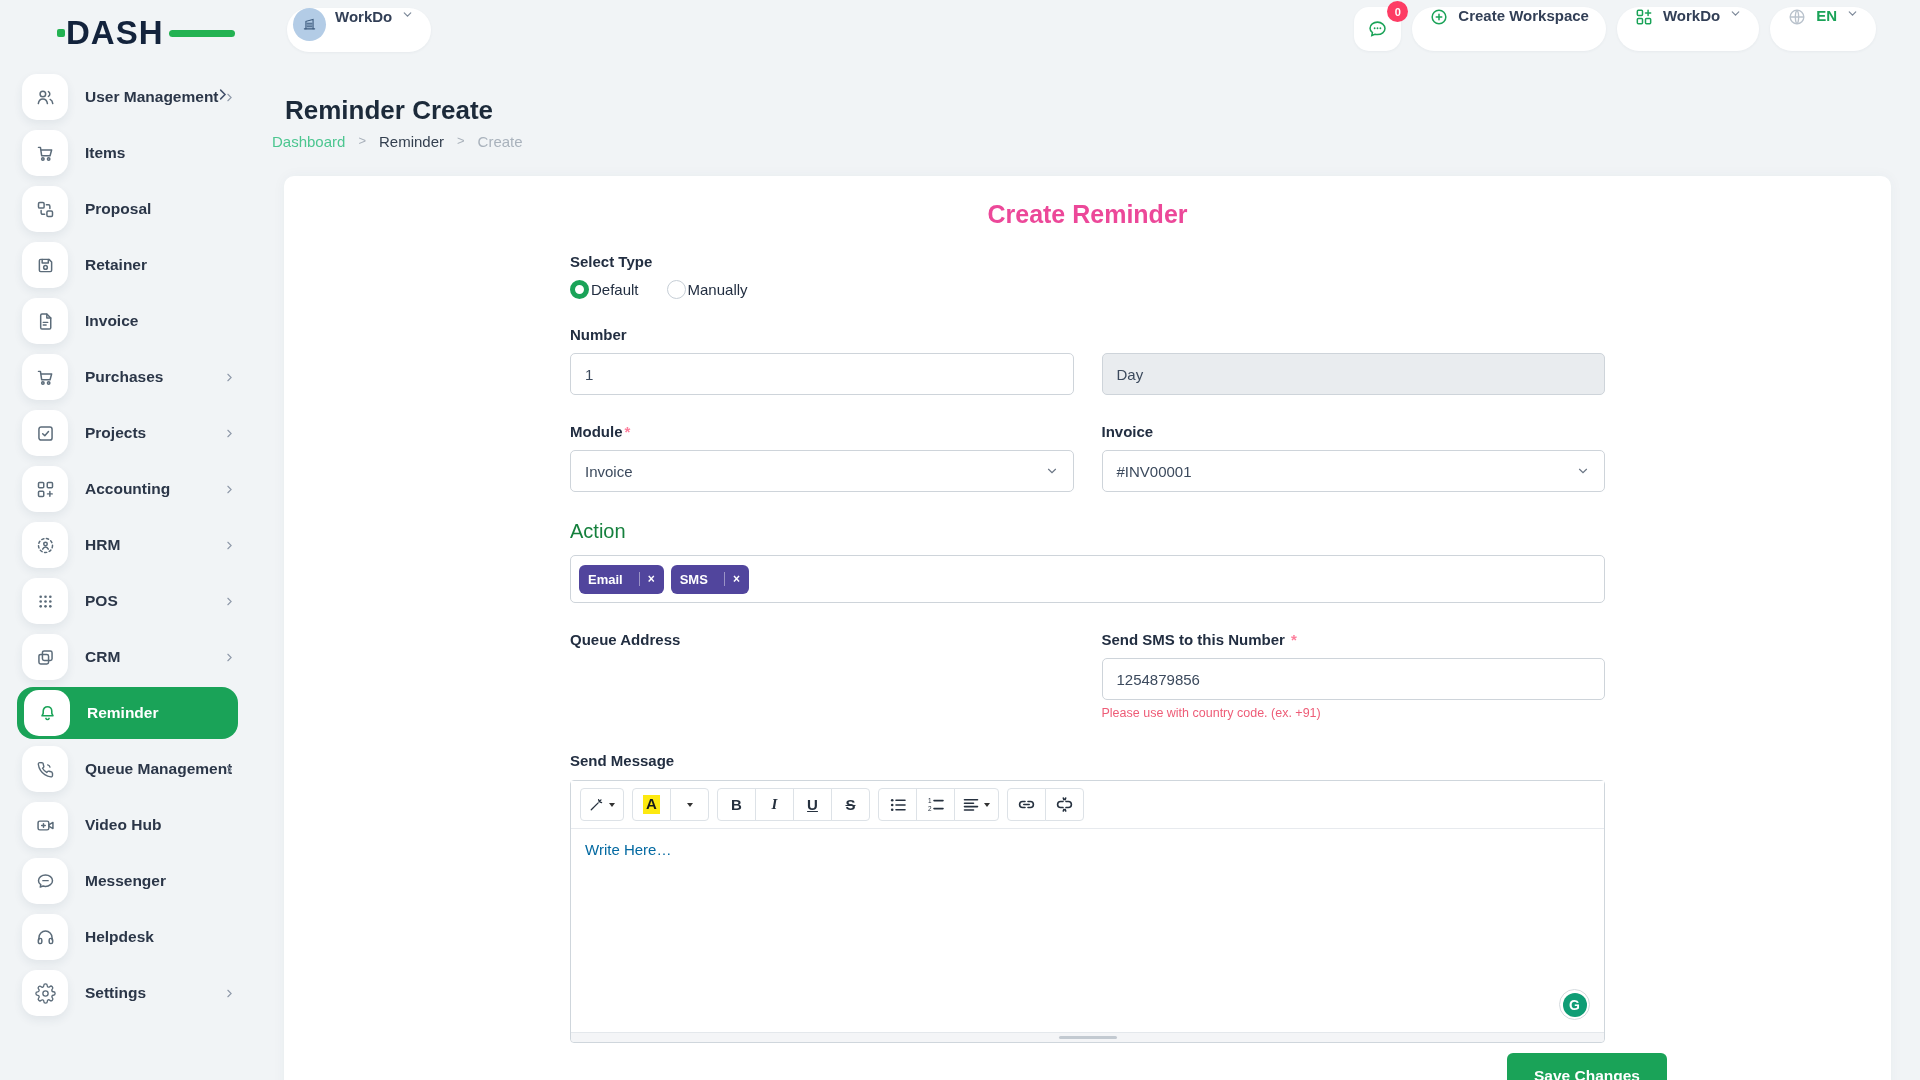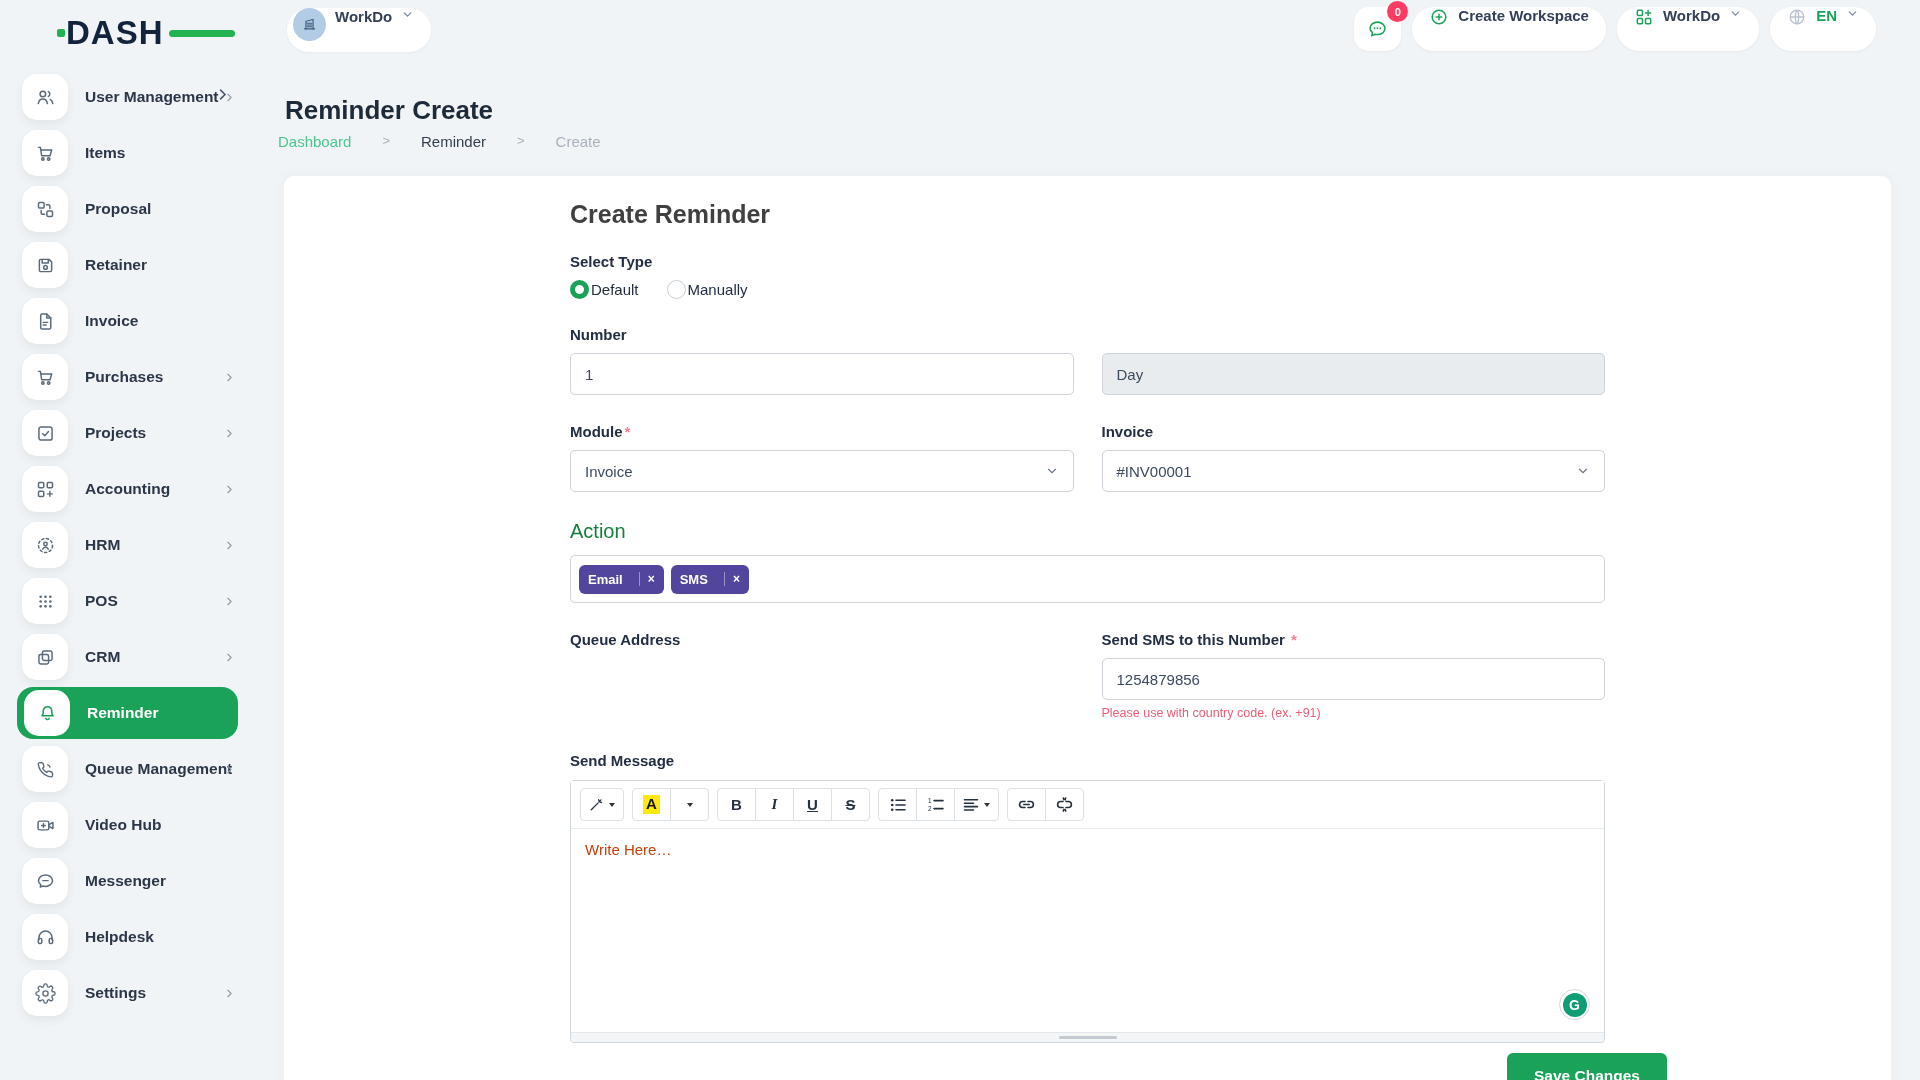--- a/index.html
+++ b/index.html
@@ -43,31 +43,31 @@
             display:grid;place-items:center;color:var(--icon);flex:0 0 auto}
   .side-label{margin-left:17px;font-size:15.5px;font-weight:600;color:#2b3648;white-space:nowrap}
   .side-chevron{position:absolute;right:32px;color:#8e99a9;display:flex}
   .side-item.active{background:var(--green);border-radius:16px;width:221px;height:52px;margin:2px 0 2px 17px;padding-left:7px}
   .side-item.active .side-label{color:#fff}
   .side-item.active .icon-box{box-shadow:none;color:var(--green)}
 
   
   .collapse-arrow{position:absolute;left:215px;top:87px;color:#42506b;display:flex;cursor:pointer}
   .page-title{position:absolute;left:285px;top:95px;font-size:26px;font-weight:700;color:var(--dark)}
-  .breadcrumb{position:absolute;left:278px;top:133px;display:flex;gap:31px;font-size:15px}
+  .breadcrumb{position:absolute;left:272px;top:133px;display:flex;gap:13px;font-size:15px}
   .bc-link{color:var(--green-link);cursor:pointer}
   .bc-sep{color:#a8b0ba;font-size:13px}
   .bc-mid{color:#333f4f}
   .bc-cur{color:#a9b2bc}
 
   
   .card{position:absolute;left:284px;top:176px;width:1607px;height:924px;background:#fff;border-radius:10px;
         box-shadow:0 0 14px rgba(40,60,90,.045)}
   .card-inner{width:1035px;margin:0 auto;padding-top:24px}
-  .form-title{text-align:left;font-size:25px;font-weight:700;color:#404040;margin:0 0 24px}
+  .form-title{text-align:center;font-size:25px;font-weight:700;color:#ec4899;margin:0 0 24px}
   .form-label{display:block;font-size:15px;font-weight:600;color:var(--label);margin-bottom:10px}
   .req{color:#fd7e9b;margin-left:2px}
   .radio-row{display:flex;gap:28px;margin-bottom:27px}
   .radio{display:flex;align-items:center;gap:2px;font-size:15px;color:var(--label);cursor:pointer}
   .rdot{width:19px;height:19px;border-radius:50%;background:#fff;border:1.5px solid #c6ced6;flex:0 0 auto}
   .rdot.checked{border:5.5px solid var(--green)}
   .grid-2{display:grid;grid-template-columns:1fr 1fr;column-gap:28px}
   .input{width:100%;height:42px;border:1px solid var(--border);border-radius:5px;padding:0 14px;font-size:15px;
          color:#3c4a5d;background:#fff;font-family:inherit;outline:none}
   .input:disabled{background:#e9ecef;color:#3c4a5d}
@@ -92,21 +92,21 @@
           justify-content:center;gap:5px;color:#26313f;font-size:15px;margin-left:-1px;cursor:pointer;padding:0 8px}
   .tb-group .tb-btn:first-child{border-top-left-radius:4px;border-bottom-left-radius:4px;margin-left:0}
   .tb-group .tb-btn:last-child{border-top-right-radius:4px;border-bottom-right-radius:4px}
   .caret{width:0;height:0;border-left:3.5px solid transparent;border-right:3.5px solid transparent;border-top:4.5px solid #333}
   .b-bold{font-weight:800}
   .b-italic{font-style:italic;font-family:"Liberation Serif",serif;font-weight:600}
   .b-under{text-decoration:underline;font-weight:600}
   .b-strike{text-decoration:line-through;font-weight:600}
   .color-a{background:#fde910;font-weight:800;padding:0 3px;line-height:1.25;color:#14181d}
   .editor-body{height:203px;padding:12px 14px;position:relative;font-size:15px}
-  .placeholder{color:#c2410c}
+  .placeholder{color:#0369a1}
   .grammarly{position:absolute;right:14px;bottom:12px;width:31px;height:31px;border-radius:50%;background:#fff;
              border:1px solid #d5dade;display:grid;place-items:center;cursor:pointer}
   .g-inner{width:24px;height:24px;border-radius:50%;background:#0f9d75;color:#fff;font-weight:800;font-size:14px;
            display:grid;place-items:center}
   .statusbar{height:10px;background:#f4f5f7;border-top:1px solid #e4e8ec;border-radius:0 0 4px 4px;position:relative;cursor:row-resize}
   .grip{position:absolute;left:50%;top:3px;transform:translateX(-50%);width:58px;height:3px;background:#c3cad1;border-radius:2px}
 
   .save-btn{position:absolute;left:1507px;top:1053px;background:var(--green);color:#fff;border:none;border-radius:6px;
             padding:14px 27px;font-size:15.5px;font-weight:600;font-family:inherit;cursor:pointer}
   svg{display:block}

